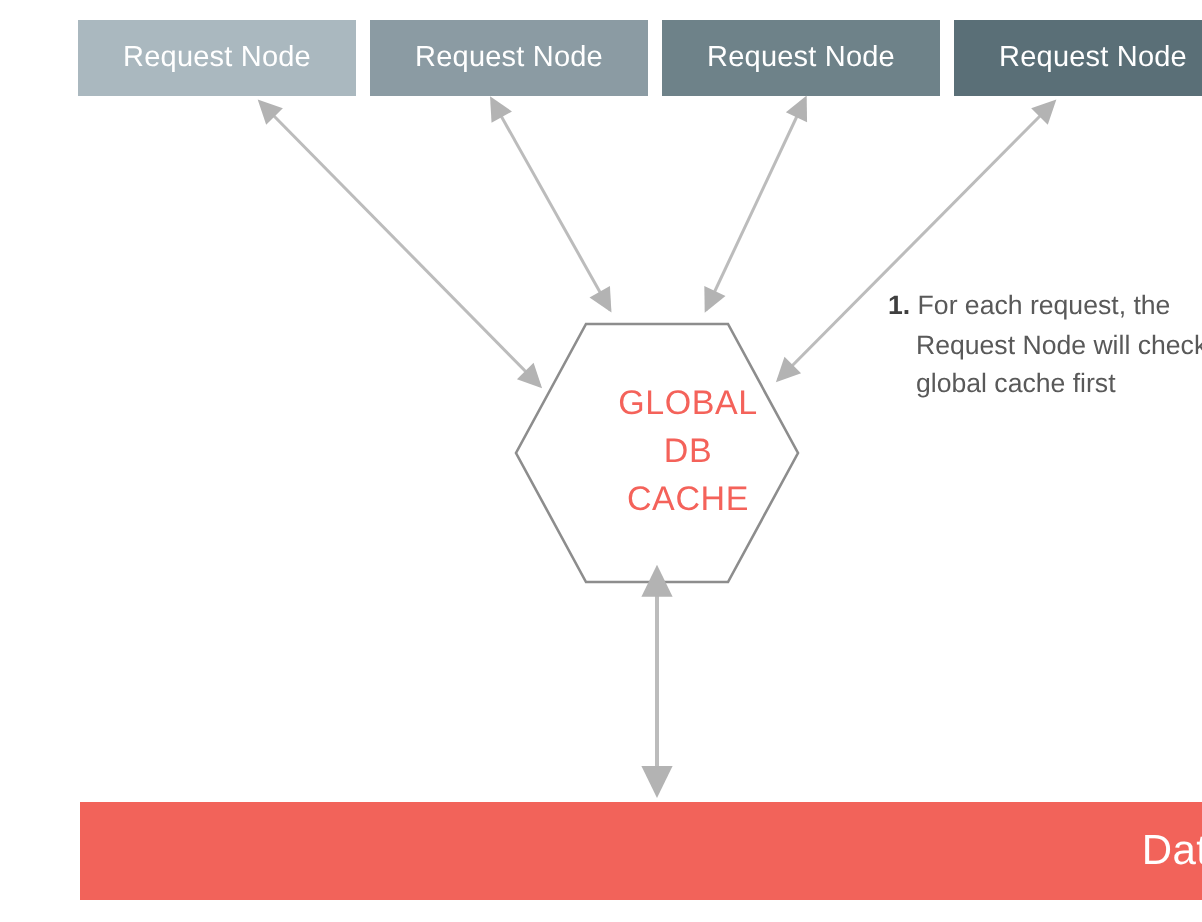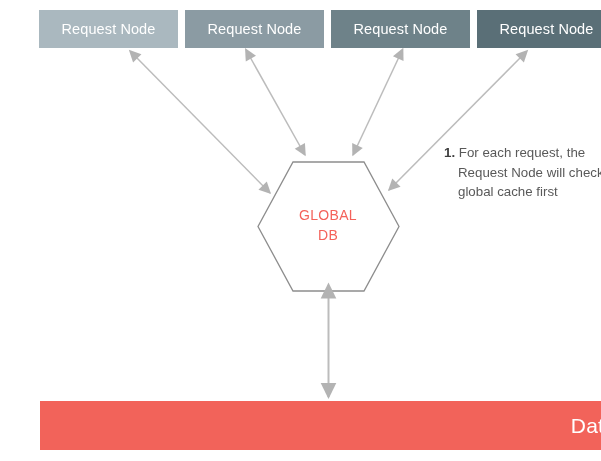--- a/index.html
+++ b/index.html
@@ -40,30 +40,30 @@
   
   .hex-wrap {
     position: absolute;
     left: 229px;
     top: 161px;
     width: 142px;
     height: 131px;
   }
   .hex-label {
     position: absolute;
-    left: 0;
+    left: 16px;
     top: 0;
     width: 142px;
     height: 130px;
     display: flex;
     flex-direction: column;
     align-items: center;
     justify-content: center;
     color: #f4625a;
-    font-size: 14px;
+    font-size: 17px;
     line-height: 1.42;
     letter-spacing: 0.3px;
     pointer-events: none;
   }
 
   
   .data-bar {
     position: absolute;
     left: 12px;
     top: 401px;
@@ -155,20 +155,21 @@
 
     <line x1="493" y1="57" x2="361" y2="190" stroke="#bcbcbc" stroke-width="1.5" marker-start="url(#ah-start)" marker-end="url(#ah)"></line>
 
     <line x1="300.5" y1="296" x2="300.5" y2="397" stroke="#bcbcbc" stroke-width="2" marker-start="url(#ah-start)" marker-end="url(#ah)"></line>
   </svg>
 
   <div class="hex-wrap">
     <div class="hex-label">
       <span>GLOBAL</span>
       <span>DB</span>
+      <span>CACHE</span>
     </div>
   </div>
 
   <div class="annotation ann-1">
     <span class="num">1.</span>
     <span class="body">For each request, the Request Node will check the global cache first</span>
   </div>
 
 
   <div class="data-bar">

